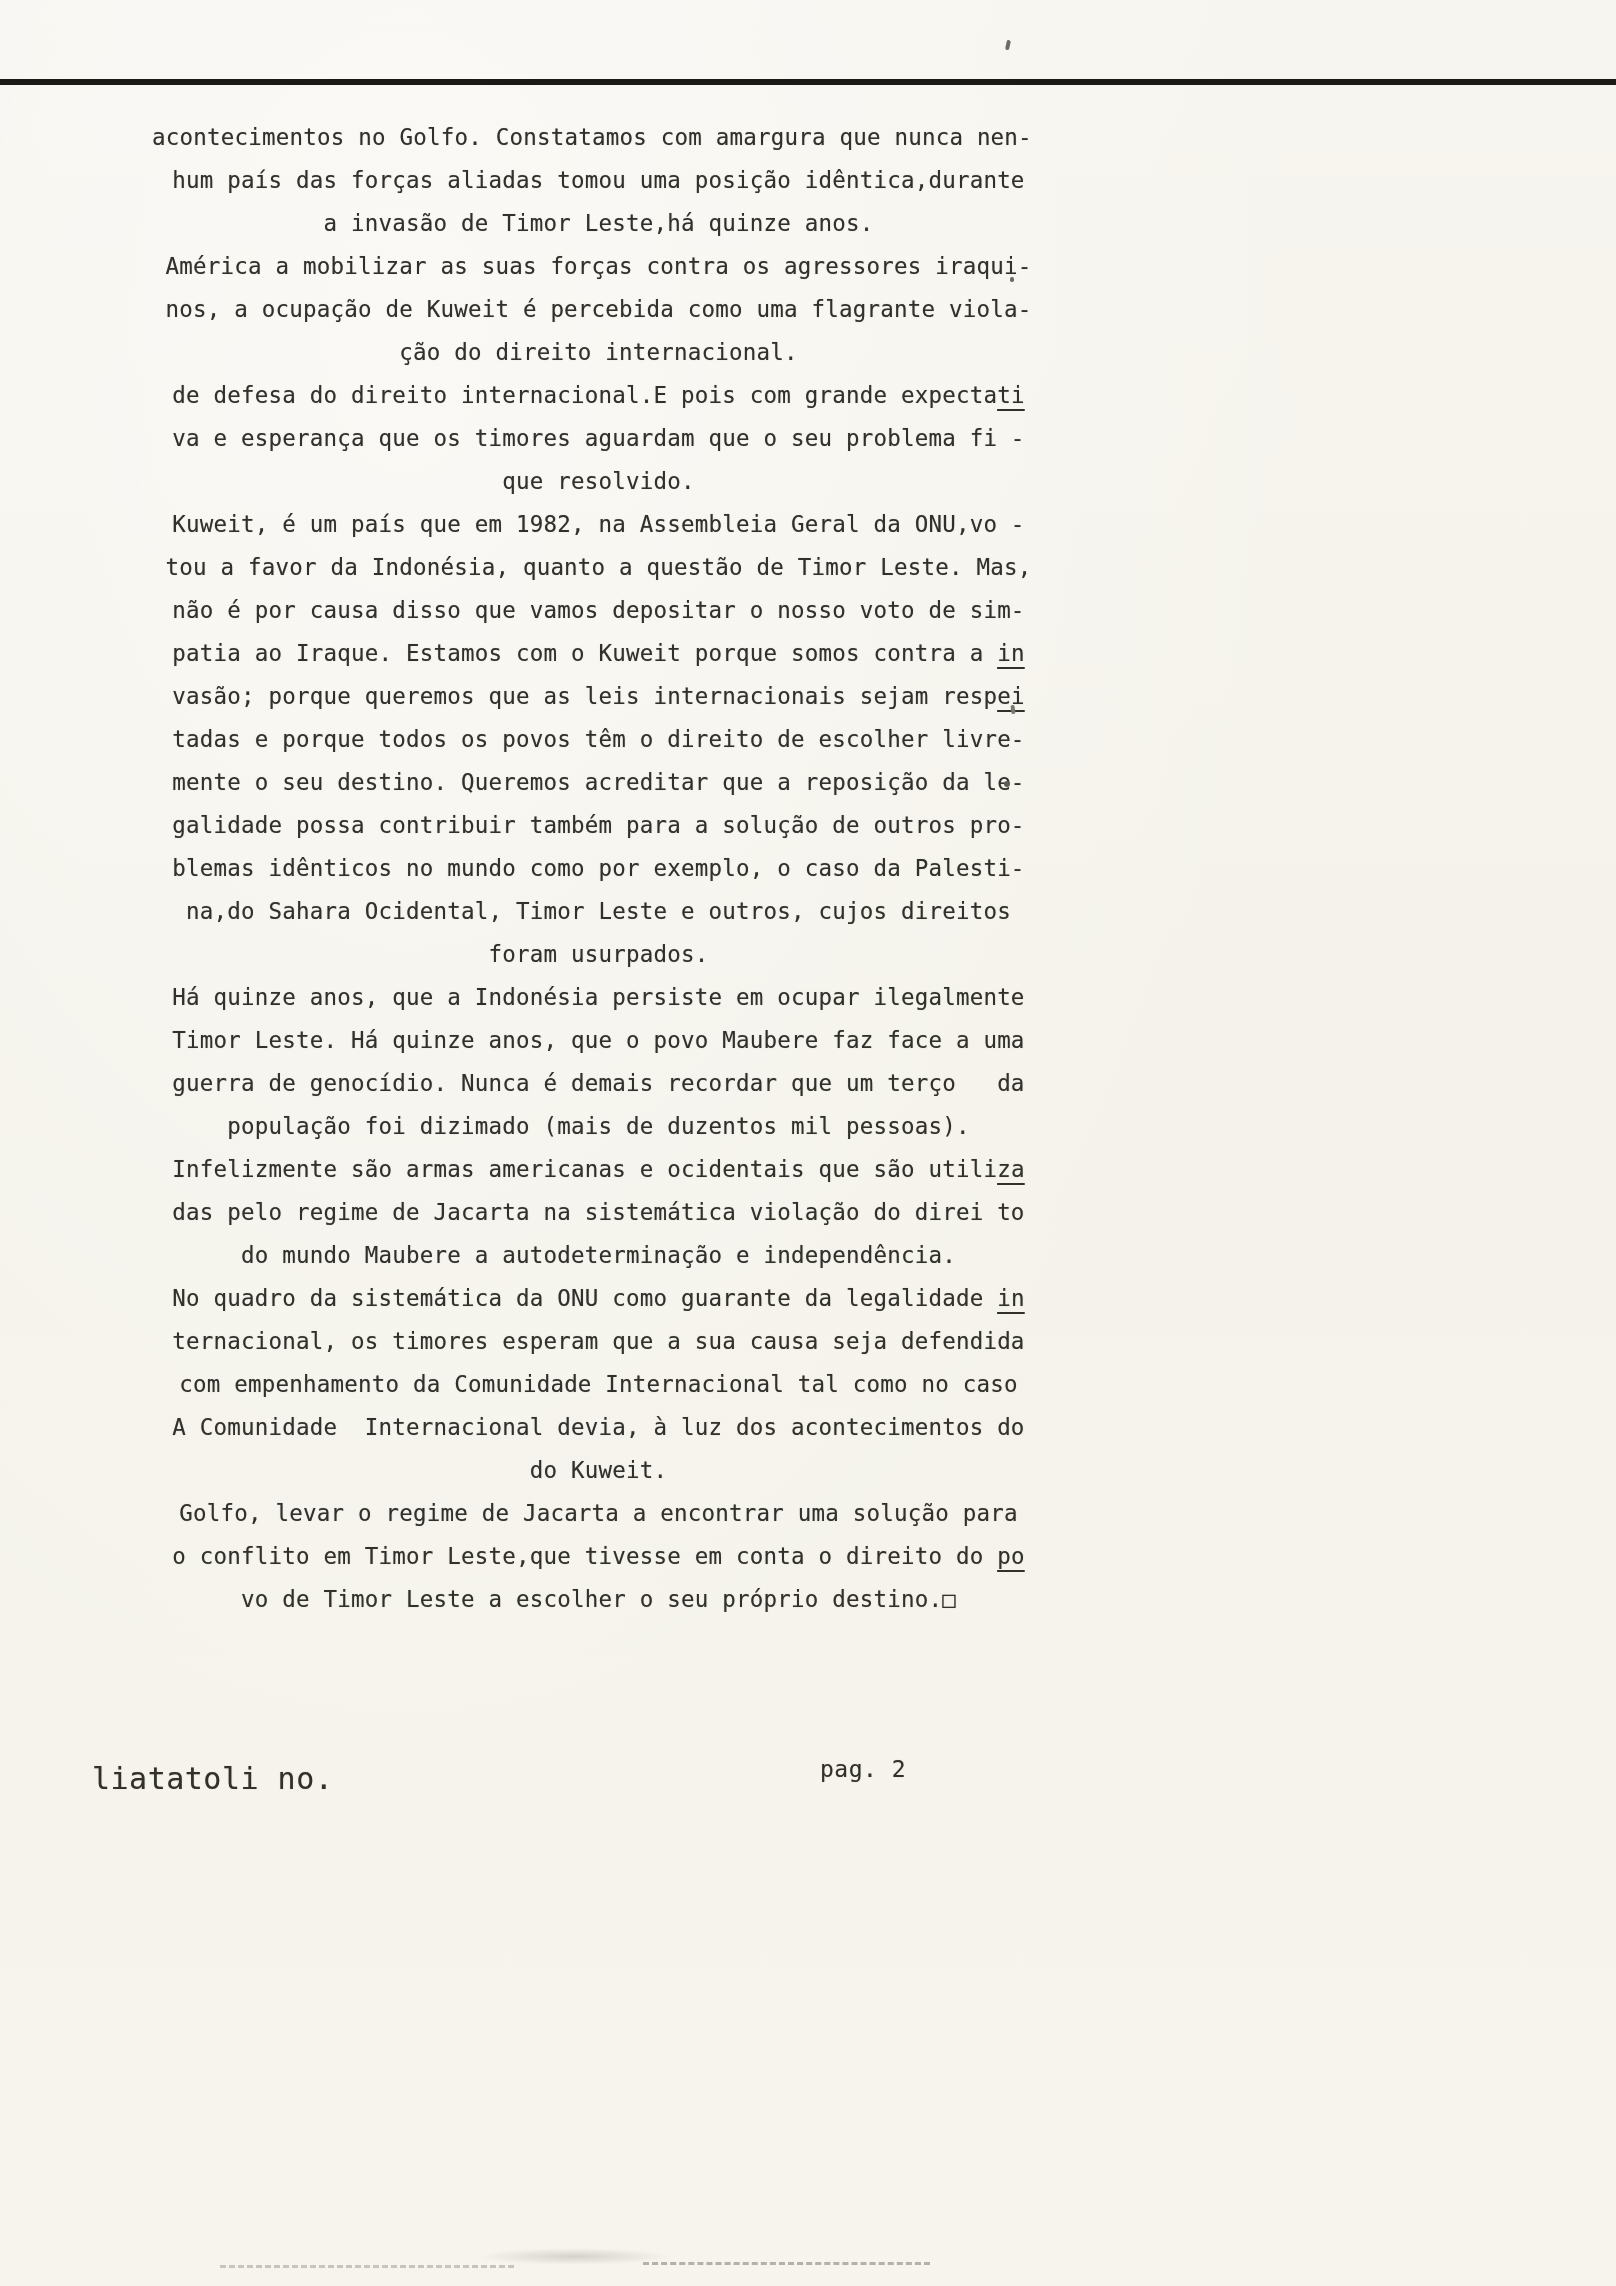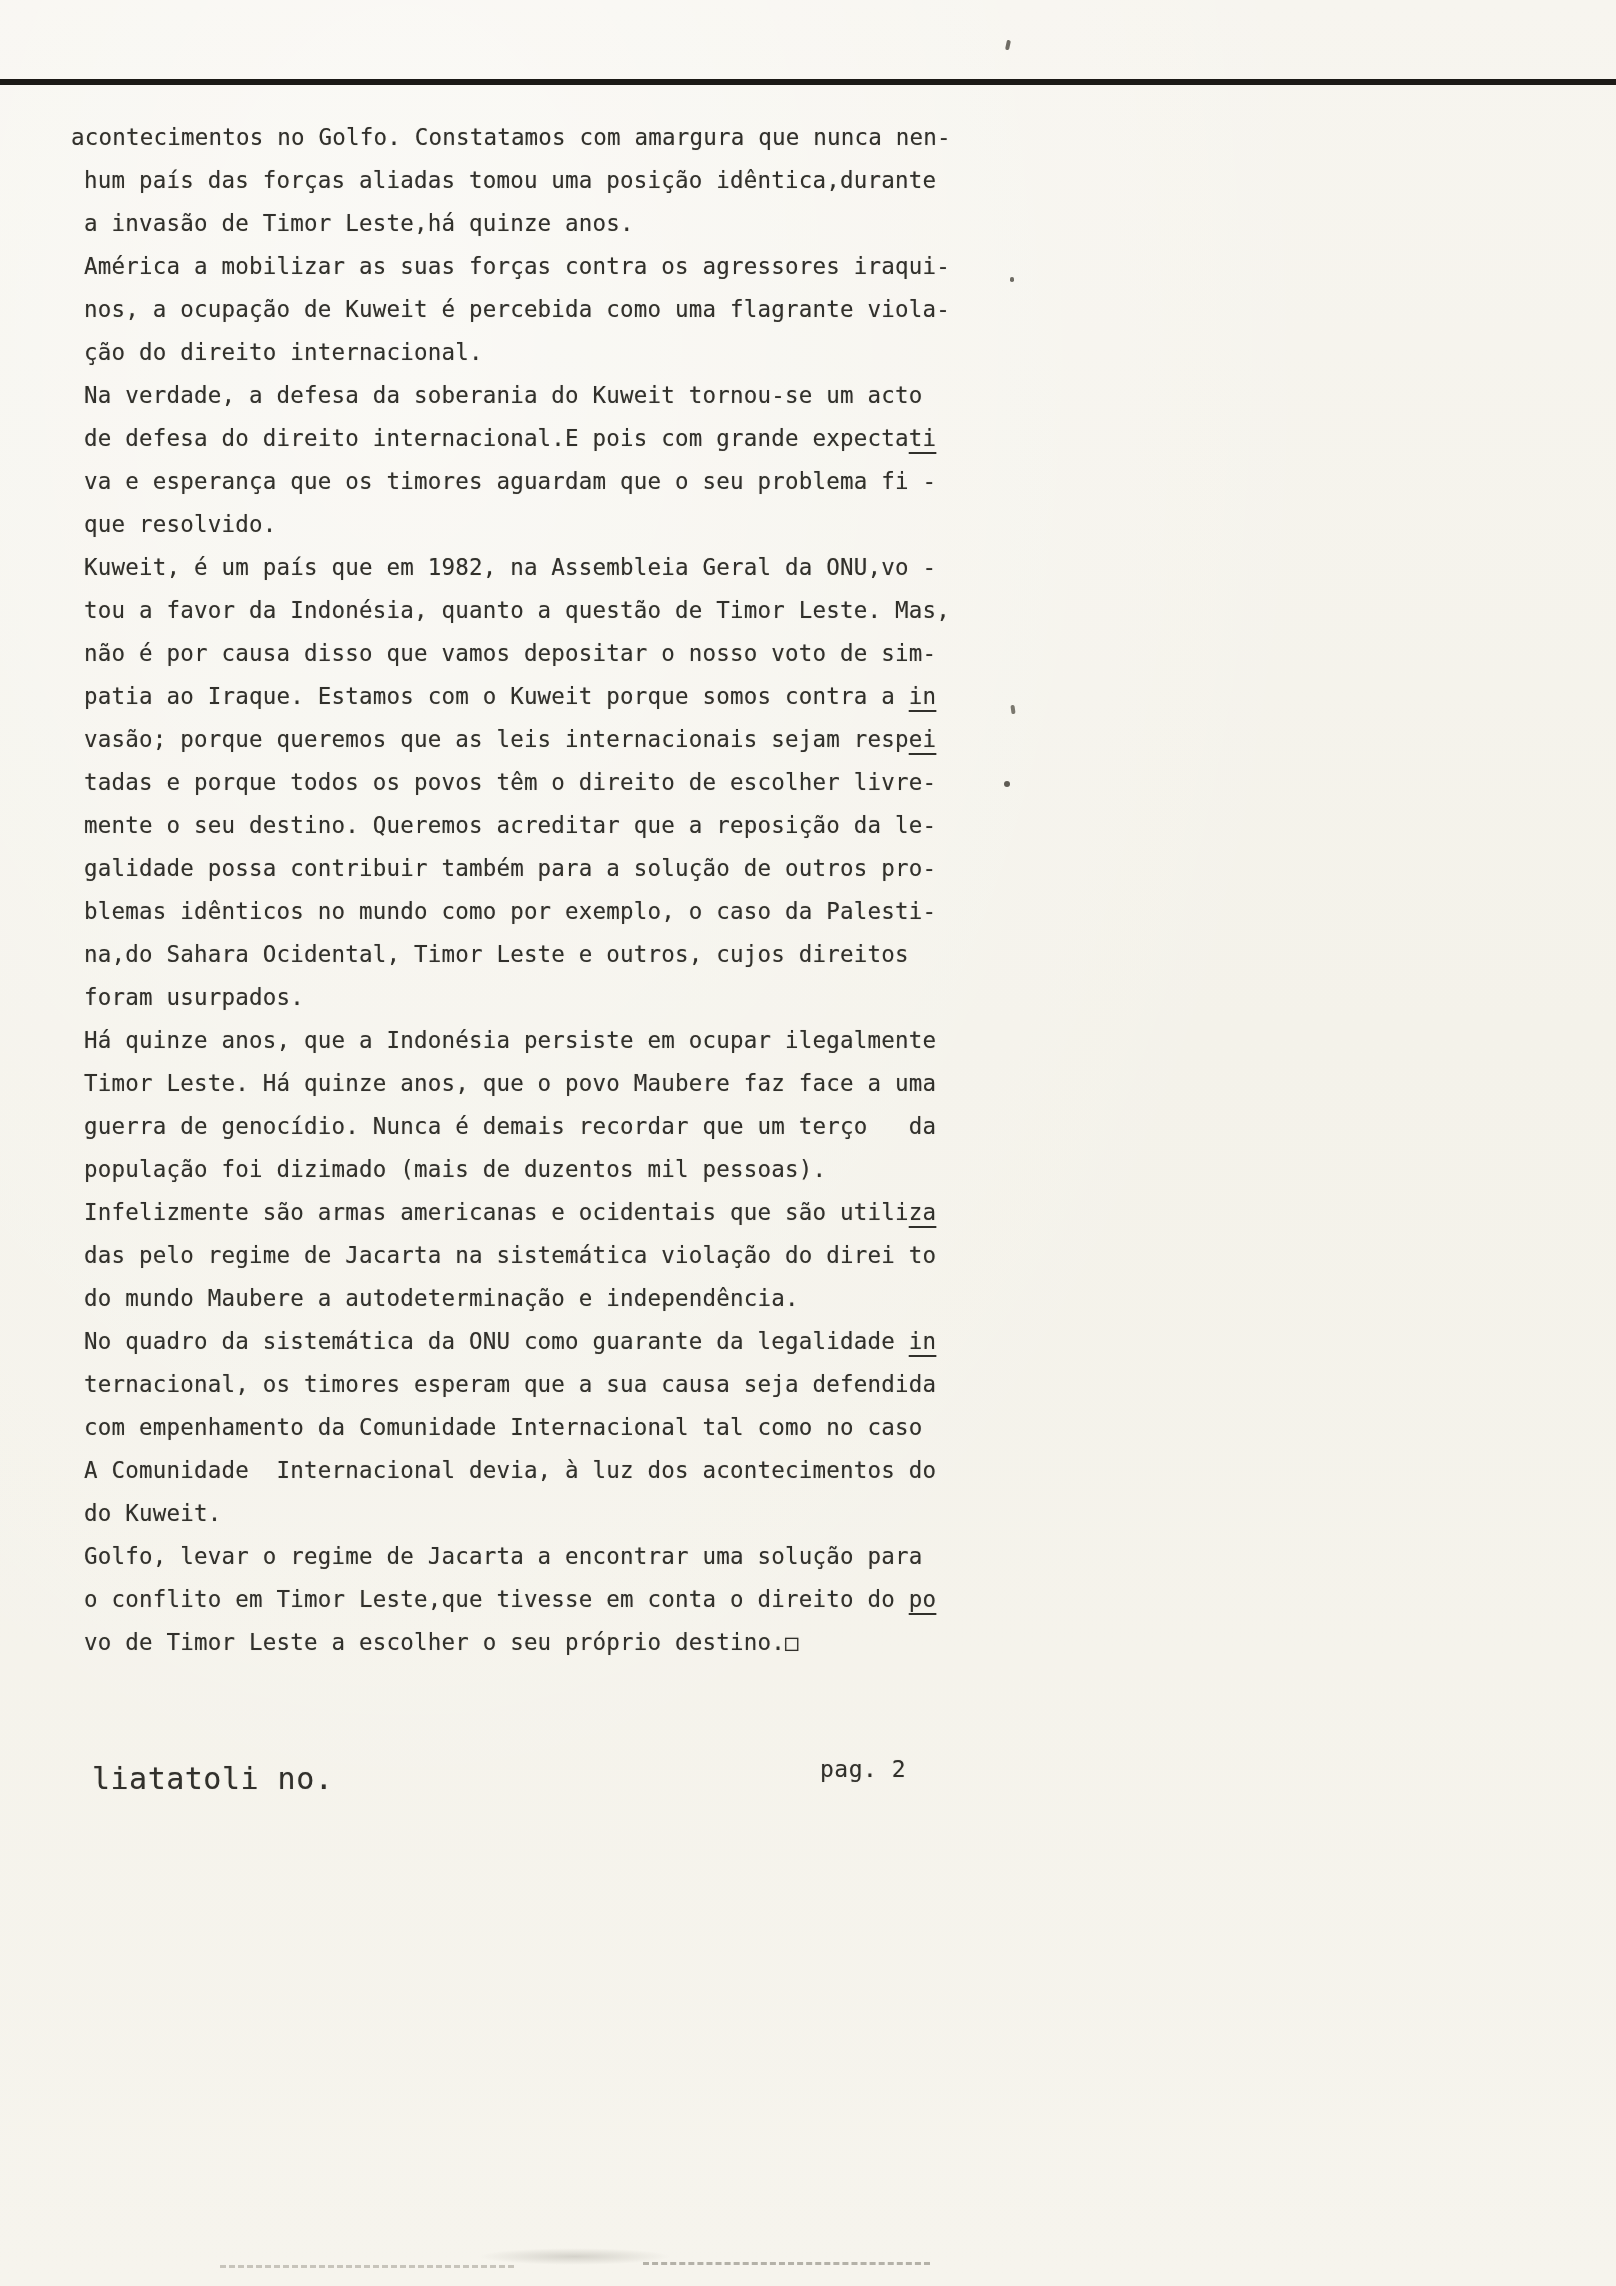--- a/index.html
+++ b/index.html
@@ -19,20 +19,21 @@
     position: absolute;
     top: 79px; left: 0;
     width: 1616px; height: 5.5px;
     background: #1c1a17;
   }
 
   .text-block {
     position: absolute;
     top: 116px; left: 84px;
     width: 1029px;
+    text-align: center;
   }
   .line {
     white-space: pre;
     font-size: 22.5px;
     line-height: 43px;
     letter-spacing: 0.2px;
     text-shadow: 0 0 0.9px rgba(42,40,35,0.35);
   }
   .line:first-child { margin-left: -13px; }
   .u {
@@ -79,21 +80,20 @@
   <div class="top-rule"></div>
 
   <div class="text-block">
 
   <div class="line"><span>acontecimentos no Golfo. Constatamos com amargura que nunca nen-</span><span class="u"></span></div>
       <div class="line"><span>hum país das forças aliadas tomou uma posição idêntica,durante</span><span class="u"></span></div>
       <div class="line"><span>a invasão de Timor Leste,há quinze anos.</span><span class="u"></span></div>
       <div class="line"><span>América a mobilizar as suas forças contra os agressores iraqui-</span><span class="u"></span></div>
       <div class="line"><span>nos, a ocupação de Kuweit é percebida como uma flagrante viola-</span><span class="u"></span></div>
       <div class="line"><span>ção do direito internacional.</span><span class="u"></span></div>
-      <div class="line"><span>Na verdade, a defesa da soberania do Kuweit tornou-se um acto</span><span class="u"></span></div>
       <div class="line"><span>de defesa do direito internacional.E pois com grande expecta</span><span class="u">ti</span></div>
       <div class="line"><span>va e esperança que os timores aguardam que o seu problema fi -</span><span class="u"></span></div>
       <div class="line"><span>que resolvido.</span><span class="u"></span></div>
       <div class="line"><span>Kuweit, é um país que em 1982, na Assembleia Geral da ONU,vo -</span><span class="u"></span></div>
       <div class="line"><span>tou a favor da Indonésia, quanto a questão de Timor Leste. Mas,</span><span class="u"></span></div>
       <div class="line"><span>não é por causa disso que vamos depositar o nosso voto de sim-</span><span class="u"></span></div>
       <div class="line"><span>patia ao Iraque. Estamos com o Kuweit porque somos contra a </span><span class="u">in</span></div>
       <div class="line"><span>vasão; porque queremos que as leis internacionais sejam resp</span><span class="u">ei</span></div>
       <div class="line"><span>tadas e porque todos os povos têm o direito de escolher livre-</span><span class="u"></span></div>
       <div class="line"><span>mente o seu destino. Queremos acreditar que a reposição da le-</span><span class="u"></span></div>

